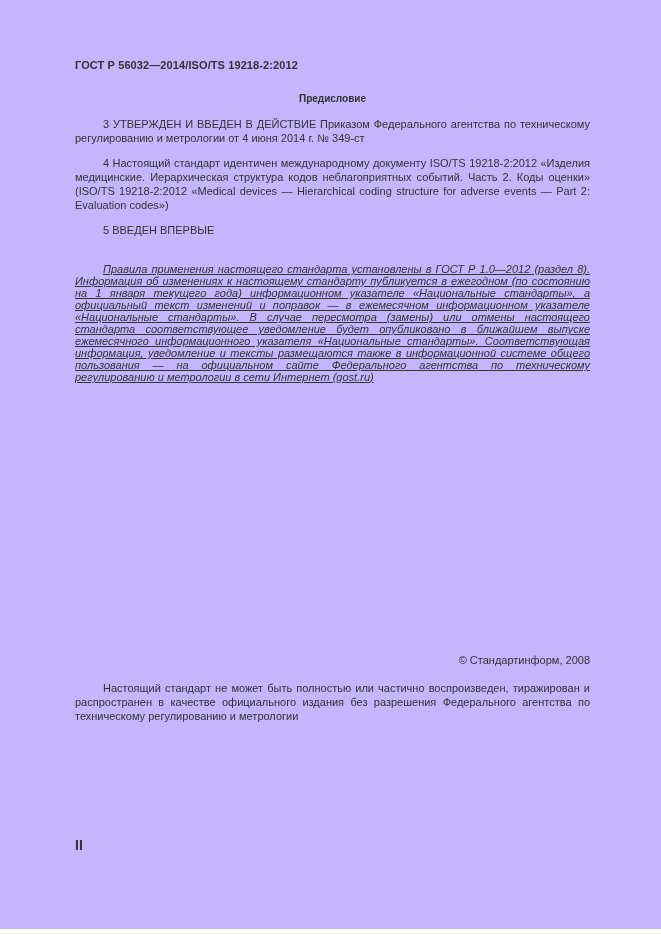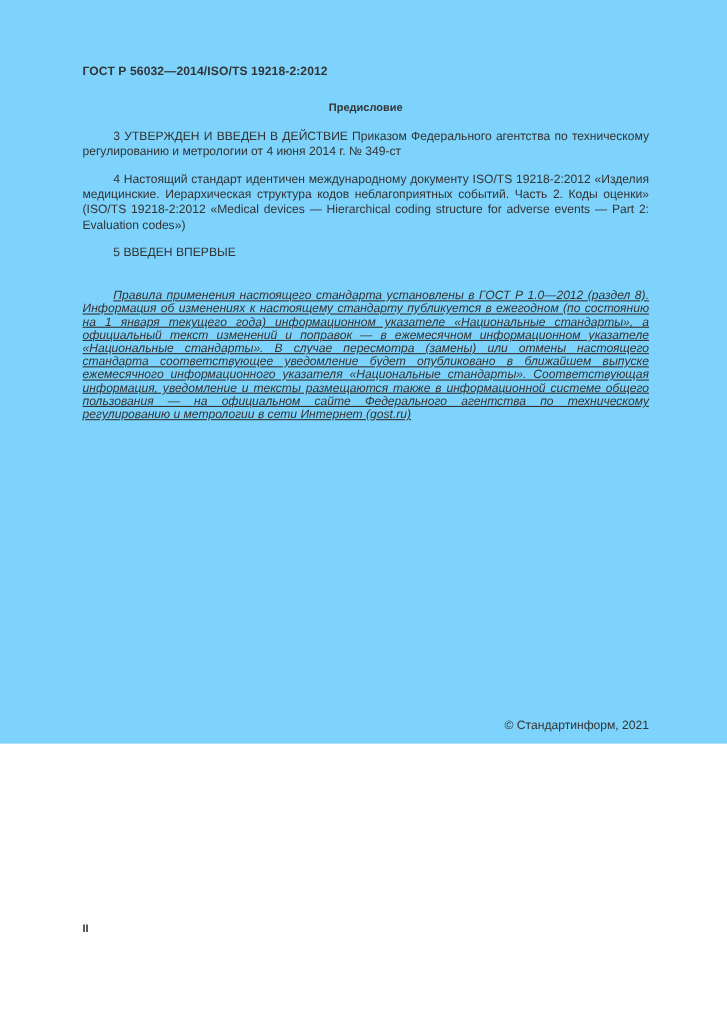--- a/index.html
+++ b/index.html
@@ -7,22 +7,22 @@
   body {
     width: 661px;
     height: 935px;
     font-family: "Liberation Sans", sans-serif;
     color: #333333;
     overflow: hidden;
   }
   .page {
     position: relative;
     width: 661px;
-    height: 676px;
-    background: #7dd3fc;
+    height: 929px;
+    background: #c4b5fd;
     padding: 58px 71px 0 75px;
     font-size: 11px;
     line-height: 14px;
   }
   .doc-header {
     font-weight: bold;
     font-size: 11px;
     letter-spacing: 0.1px;
   }
   .doc-title {
@@ -53,21 +53,21 @@
   }
   .footer-note {
     margin-top: 14px;
     text-align: justify;
     text-indent: 28px;
   }
   .page-number {
     position: absolute;
     left: 75px;
     top: 838px;
-    font-size: 10px;
+    font-size: 14px;
     font-weight: bold;
   }
 </style>
 </head>
 <body>
 
 <div class="page">
 
   <div class="doc-header">ГОСТ Р 56032—2014/ISO/TS 19218-2:2012</div>
 
@@ -76,18 +76,19 @@
 
 
   <p class="para">3 УТВЕРЖДЕН И ВВЕДЕН В ДЕЙСТВИЕ Приказом Федерального агентства по техническому регулированию и метрологии от 4 июня 2014 г. № 349-ст</p>
 
   <p class="para">4 Настоящий стандарт идентичен международному документу ISO/TS 19218-2:2012 «Изделия медицинские. Иерархическая структура кодов неблагоприятных событий. Часть 2. Коды оценки» (ISO/TS 19218-2:2012 «Medical devices — Hierarchical coding structure for adverse events — Part 2: Evaluation codes»)</p>
 
   <p class="para">5 ВВЕДЕН ВПЕРВЫЕ</p>
 
   <p class="rules-note">Правила применения настоящего стандарта установлены в ГОСТ Р 1.0—2012 (раздел 8). Информация об изменениях к настоящему стандарту публикуется в ежегодном (по состоянию на 1 января текущего года) информационном указателе «Национальные стандарты», а официальный текст изменений и поправок — в ежемесячном информационном указателе «Национальные стандарты». В случае пересмотра (замены) или отмены настоящего стандарта соответствующее уведомление будет опубликовано в ближайшем выпуске ежемесячного информационного указателя «Национальные стандарты». Соответствующая информация, уведомление и тексты размещаются также в информационной системе общего пользования — на официальном сайте Федерального агентства по техническому регулированию и метрологии в сети Интернет (gost.ru)</p>
 
-  <div class="copyright">© Стандартинформ, 2021</div>
+  <div class="copyright">© Стандартинформ, 2008</div>
 
+  <p class="footer-note">Настоящий стандарт не может быть полностью или частично воспроизведен, тиражирован и распространен в качестве официального издания без разрешения Федерального агентства по техническому регулированию и метрологии</p>
 
   <div class="page-number">II</div>
 
 </div>
 
 </body></html>

